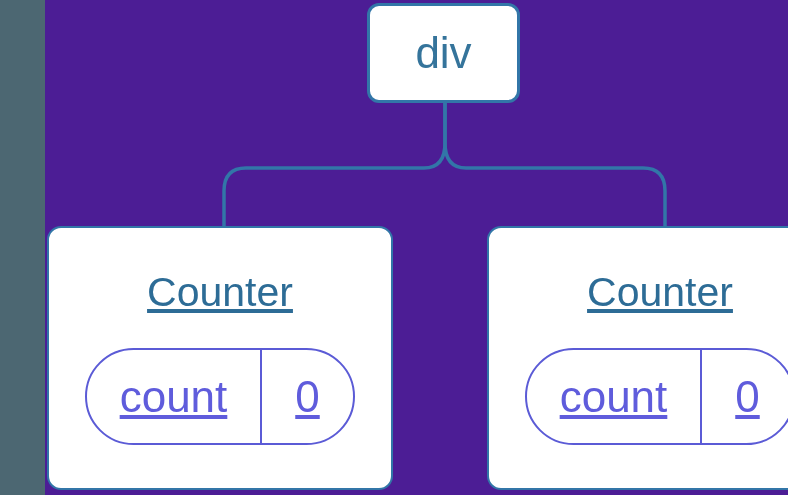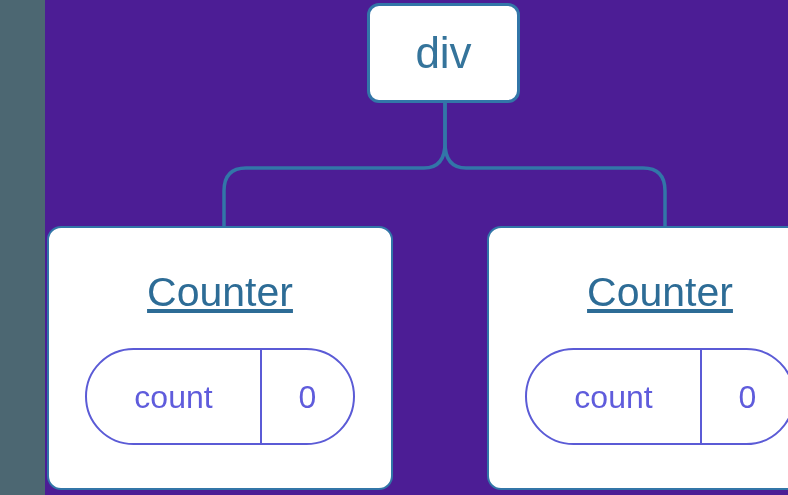--- a/index.html
+++ b/index.html
@@ -88,23 +88,24 @@
   .pill-value-cell {
     flex: 1;
     border-left: 2px solid #5B5BD6;
     display: flex;
     align-items: center;
     justify-content: center;
     box-sizing: border-box;
   }
   .pill-text {
     color: #5F5CDC;
-    font-size: 32px;
+    font-size: 44px;
     font-weight: 400;
     line-height: 1;
+    text-decoration: underline;
   }
 </style>
 </head>
 <body>
 
 <div id="stage">
 
   <svg id="connector" width="788" height="495" viewBox="0 0 788 495">
     <path d="M 400 103 L 400 143 C 400 158 394 168 379 168 L 201 168 C 186 168 179 176 179 191 L 179 227" fill="none" stroke="#3276A8" stroke-width="3.5" stroke-linecap="round"></path>
     <path d="M 400 103 L 400 143 C 400 158 406 168 421 168 L 598 168 C 613 168 620 176 620 191 L 620 227" fill="none" stroke="#3276A8" stroke-width="3.5" stroke-linecap="round"></path>

